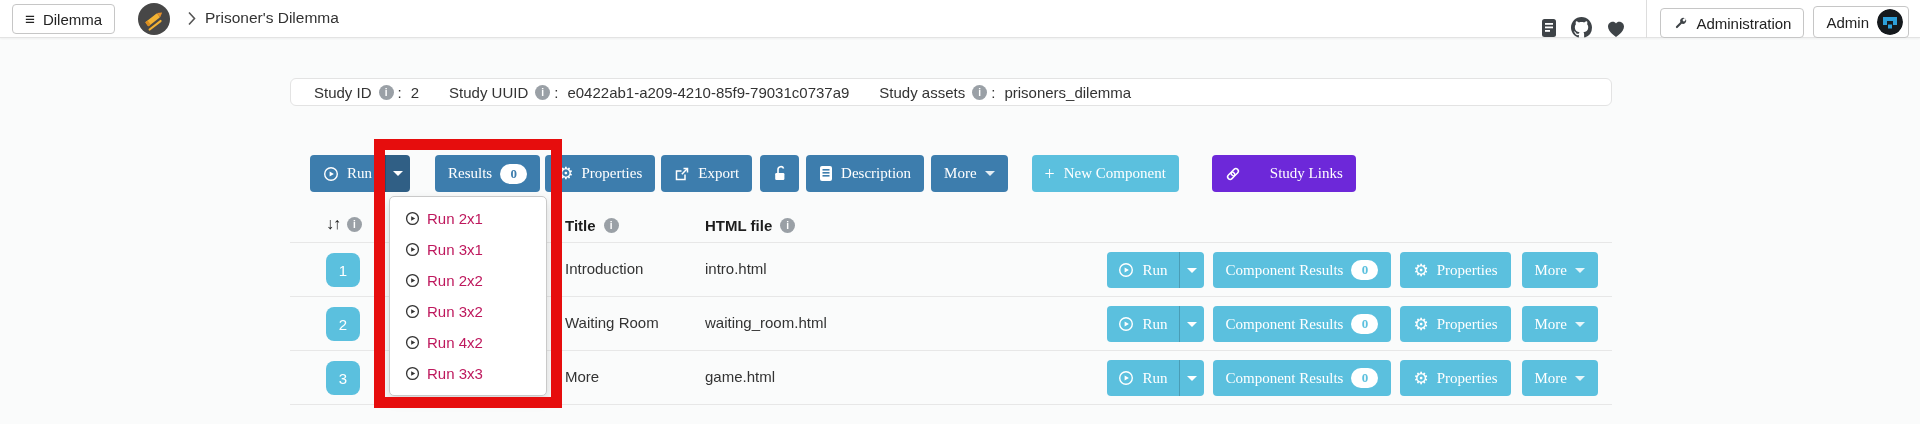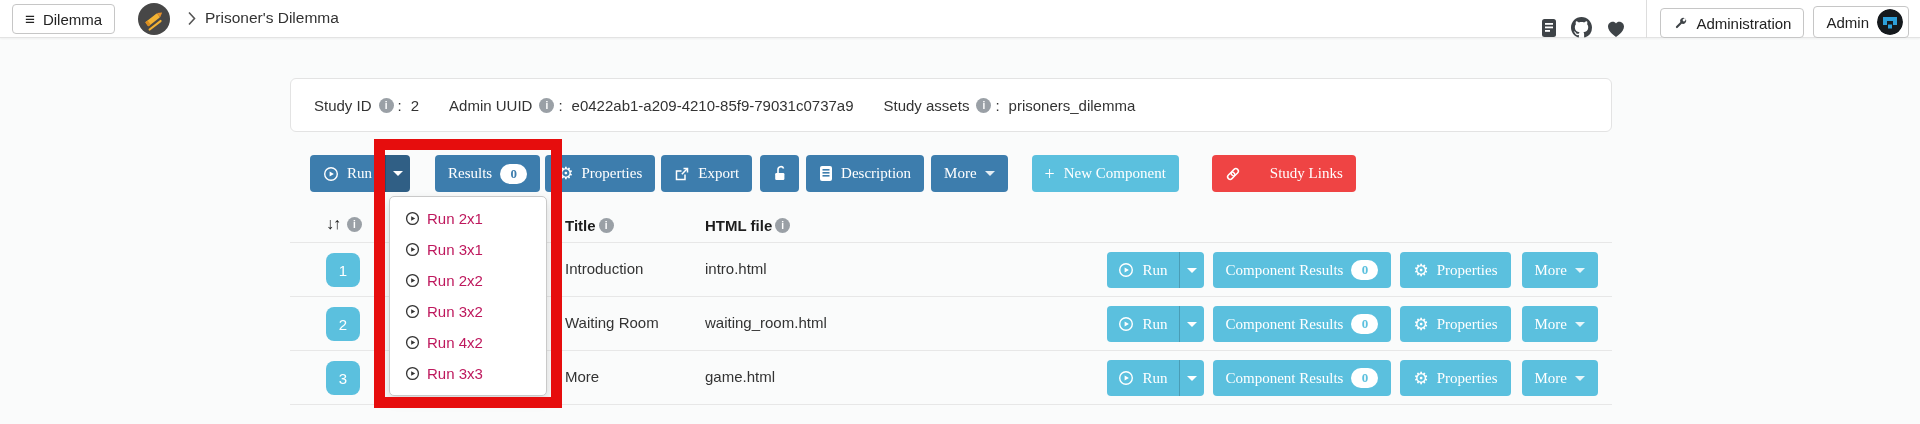--- a/index.html
+++ b/index.html
@@ -23,59 +23,59 @@
   .crumb-chev { position:absolute; left:187px; top:11px; }
   .crumb { position:absolute; left:205px; top:9px; font-size:15.5px; color:#333; }
   .nav-right { position:absolute; right:11px; top:0; height:38px; display:flex; align-items:flex-end; }
   .nav-icon { color:#3e4347; margin:0 7px; cursor:pointer; }
   .nav-divider { width:1px; height:38px; background:#ddd; margin:0 13px; }
   .btn-admin { margin-right:9px; }
   .btn-user { padding:0 5px 0 12px; height:32px; }
   .avatar { width:26px; height:26px; border-radius:50%; overflow:hidden; }
 
   
-  .info-card { position:absolute; left:290px; top:78px; width:1322px; height:54px;
+  .info-card { position:absolute; left:290px; top:78px; width:1322px; height:28px;
     background:#fff; border:1px solid #e3e3e3; border-radius:6px;
     display:flex; align-items:center; padding-left:23px; gap:30px; }
   .info-group { display:flex; align-items:center; gap:4px; }
   .info-icon { width:15px; height:15px; border-radius:50%; background:#9aa0a6; color:#fff;
     font-size:10px; font-weight:bold; display:flex; align-items:center; justify-content:center;
     margin-left:3px; font-style:normal; cursor:pointer; }
   .info-value { margin-left:5px; }
 
   
   .toolbar { position:absolute; left:290px; top:155px; width:1322px; height:37px; display:flex; align-items:center; }
   .btn { display:inline-flex; align-items:center; justify-content:center; gap:8px; height:37px;
     padding:0 13px; border:none; border-radius:4px; color:#fff; font-size:15px; cursor:pointer;
     font-family:Liberation Serif, serif; white-space:nowrap; }
   .btn-blue { background:#3d7dad; }
   .btn-blue-dark { background:#305f85; }
   .btn-teal { background:#5bc0de; }
-  .btn-green { background:#ef4444;gap:29px; }
+  .btn-green { background:#6d28d9;gap:29px; }
   .btn-group { display:inline-flex; }
   .btn-group .btn-main { border-top-right-radius:0; border-bottom-right-radius:0; }
   .btn-group .btn-caret { border-top-left-radius:0; border-bottom-left-radius:0;
     width:25px; padding:0; border-left:1px solid rgba(0,0,0,.18); }
   .caret-down { width:0; height:0; border-left:5px solid transparent; border-right:5px solid transparent;
     border-top:5px solid currentColor; display:inline-block; }
   .badge { background:#fff; color:#3d7dad; min-width:27px; height:20px; padding:0 8px;
     border-radius:10px; font-size:13px; font-weight:bold; display:inline-flex; align-items:center; justify-content:center; }
   .badge-teal { color:#5bc0de; }
   .gear { font-size:17px; line-height:1; }
   .plus-glyph { font-size:18px; line-height:1; margin-right:1px; }
   .ml20{margin-left:20px;} .ml25{margin-left:25px;} .ml5{margin-left:5px;} .ml6{margin-left:6px;}
   .ml7{margin-left:7px;} .ml8{margin-left:8px;} .ml24{margin-left:24px;} .ml33{margin-left:33px;}
   .btn-lock { width:39px; padding:0; }
 
   
   .table { position:absolute; left:290px; top:210px; width:1322px; }
   .thead { position:relative; height:33px; border-bottom:1px solid #e7e7e7; }
   .th-order { position:absolute; left:36px; top:5px; display:flex; align-items:center; gap:4px; }
   .order-glyph { font-size:16px; color:#222; letter-spacing:-1px; }
-  .th { position:absolute; top:7px; font-weight:bold; color:#1d1d1d; display:flex; align-items:center; }
+  .th { position:absolute; top:7px; font-weight:bold; color:#1d1d1d; display:flex; align-items:center; gap:5px; }
   .th-title { left:275px; }
   .th-html { left:415px; }
   .trow { position:relative; height:54px; border-bottom:1px solid #e7e7e7; }
   .order-chip { position:absolute; left:36px; top:10px; width:34px; height:34px; border-radius:8px;
     background:#5bc0de; color:#fff; display:flex; align-items:center; justify-content:center; cursor:grab; }
   .cell-title { position:absolute; left:275px; top:17px; }
   .cell-html { position:absolute; left:415px; top:17px; }
   .row-actions { position:absolute; right:14px; top:9px; display:flex; align-items:center; }
   .row-actions .btn { height:36px; }
   .row-run { padding:0 11px; }
@@ -169,21 +169,21 @@
 </div>
 
 <div class="info-card">
   <div class="info-group">
     <span>Study ID</span>
     <span class="info-icon">i</span>
     <span>:</span>
     <span class="info-value">2</span>
   </div>
   <div class="info-group">
-    <span>Admin UUID</span>
+    <span>Study UUID</span>
     <span class="info-icon">i</span>
     <span>:</span>
     <span class="info-value">e0422ab1-a209-4210-85f9-79031c0737a9</span>
   </div>
   <div class="info-group">
     <span>Study assets</span>
     <span class="info-icon">i</span>
     <span>:</span>
     <span class="info-value">prisoners_dilemma</span>
   </div>

